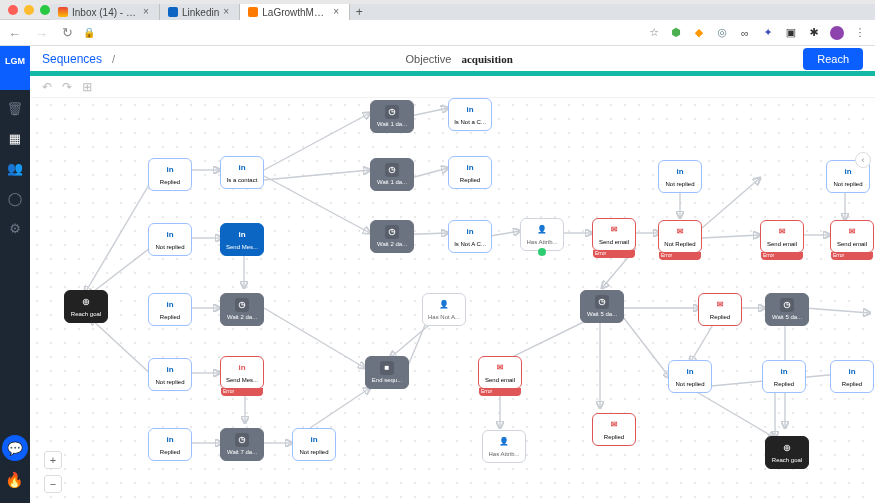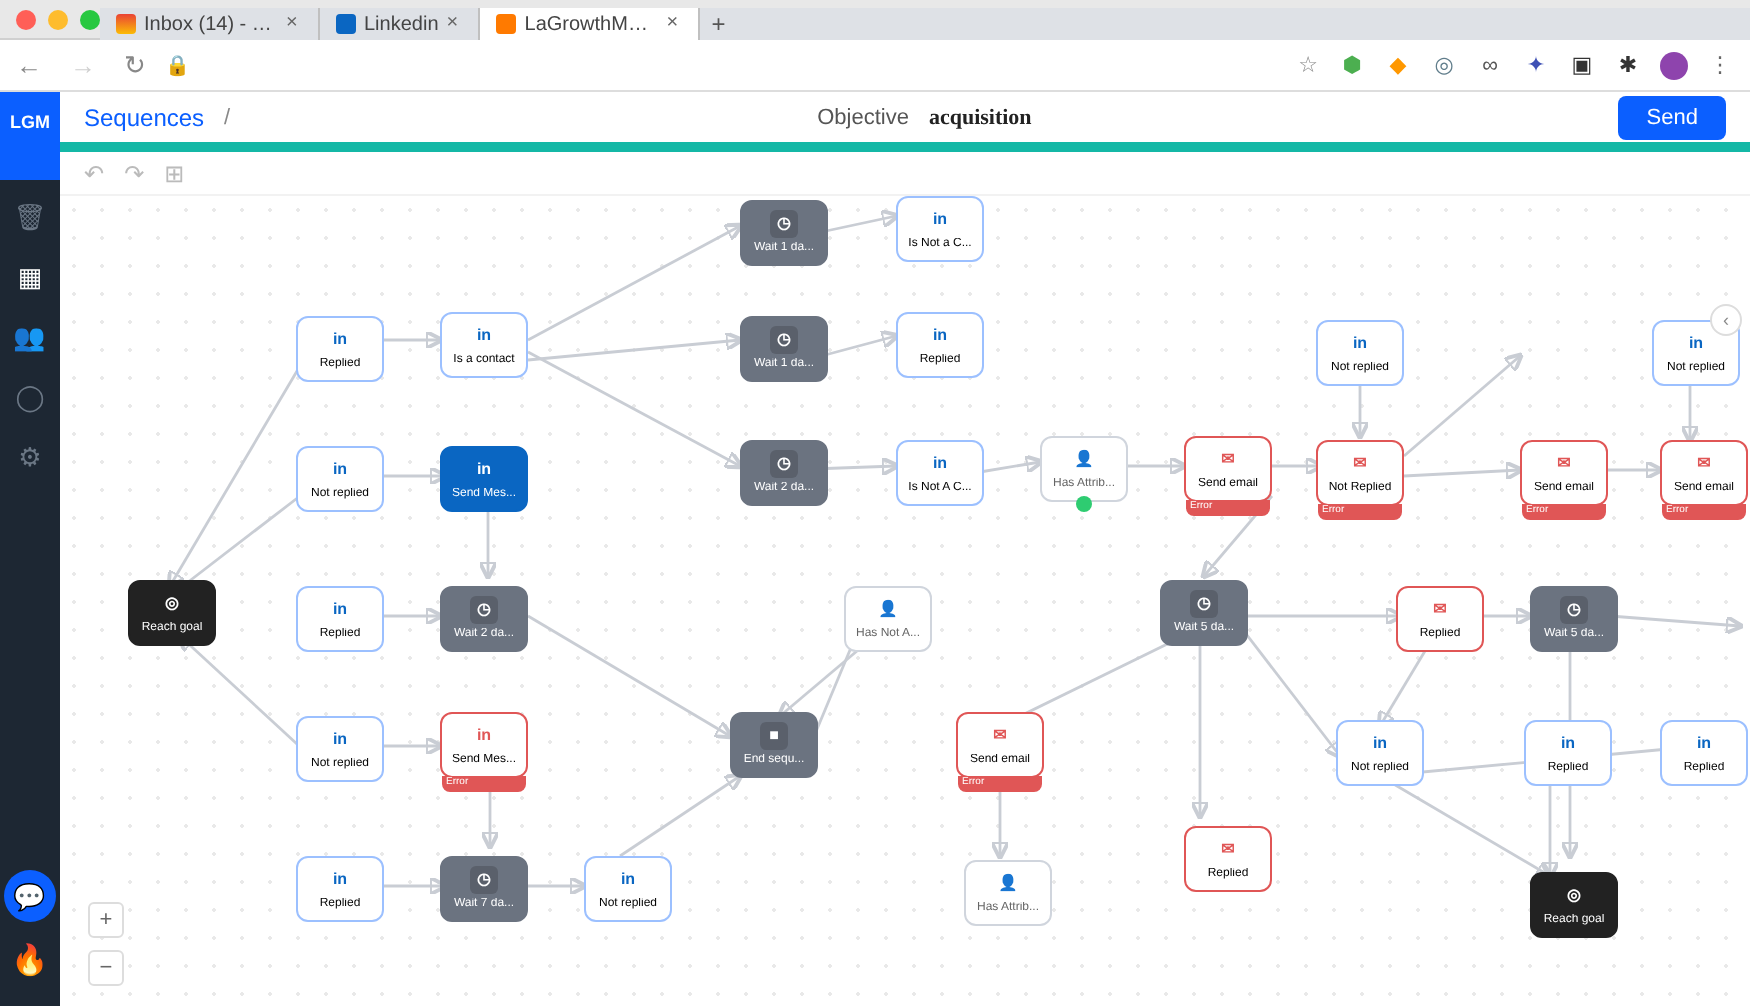--- a/index.html
+++ b/index.html
@@ -153,21 +153,21 @@
   </div>
 
   <div class="main">
     <div class="header">
       <span class="crumb-seq">Sequences</span>
       <span class="crumb-sep">/</span>
       <div class="header-spacer"></div>
       <span class="objective-label">Objective</span>
       <span class="objective-val">acquisition</span>
       <div class="header-spacer"></div>
-      <button class="save-btn">Send</button>
+      <button class="save-btn">Reach</button>
     </div>
     <div class="toolbar">
       <span>↶</span>
       <span>↷</span>
       <span>⊞</span>
     </div>
 
     <div class="canvas">
       <svg class="edges">
         <defs>

